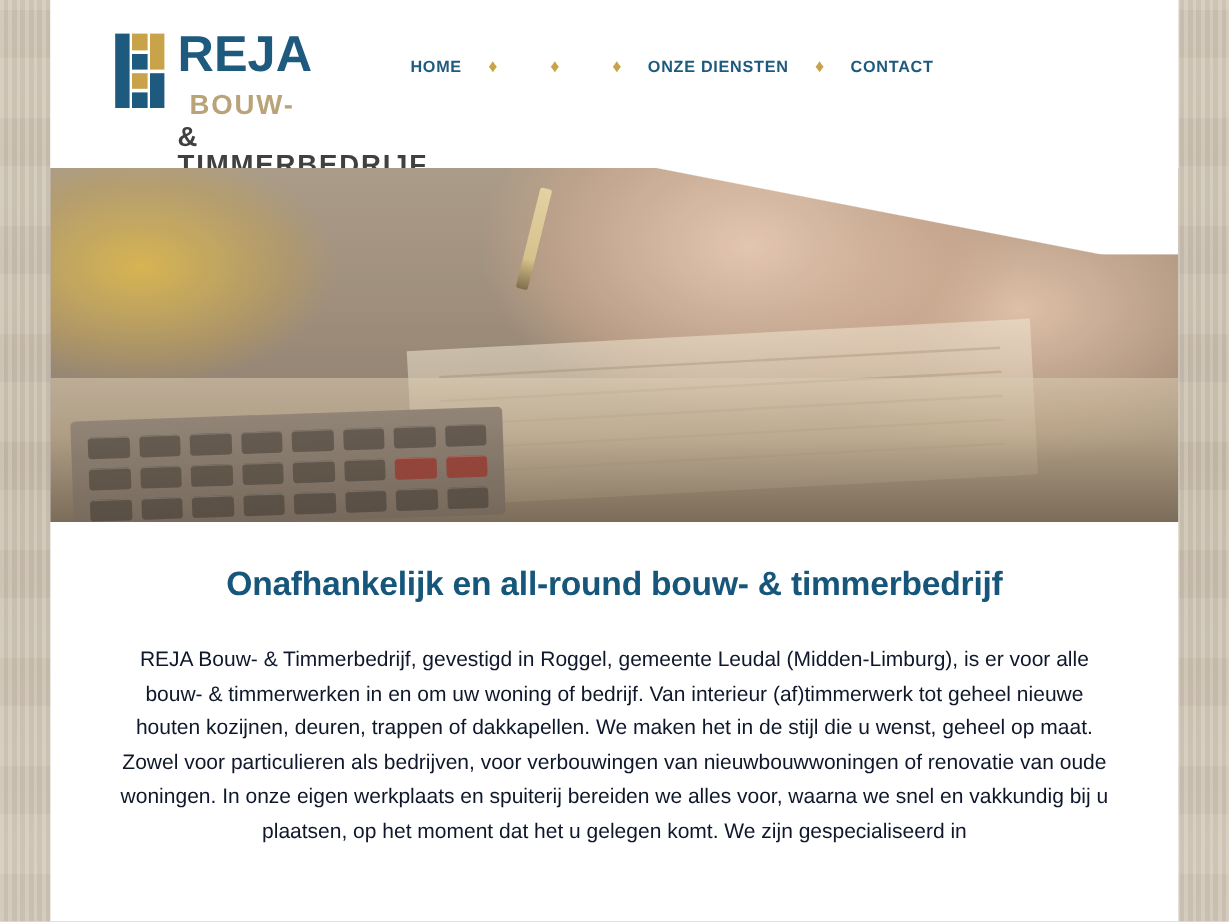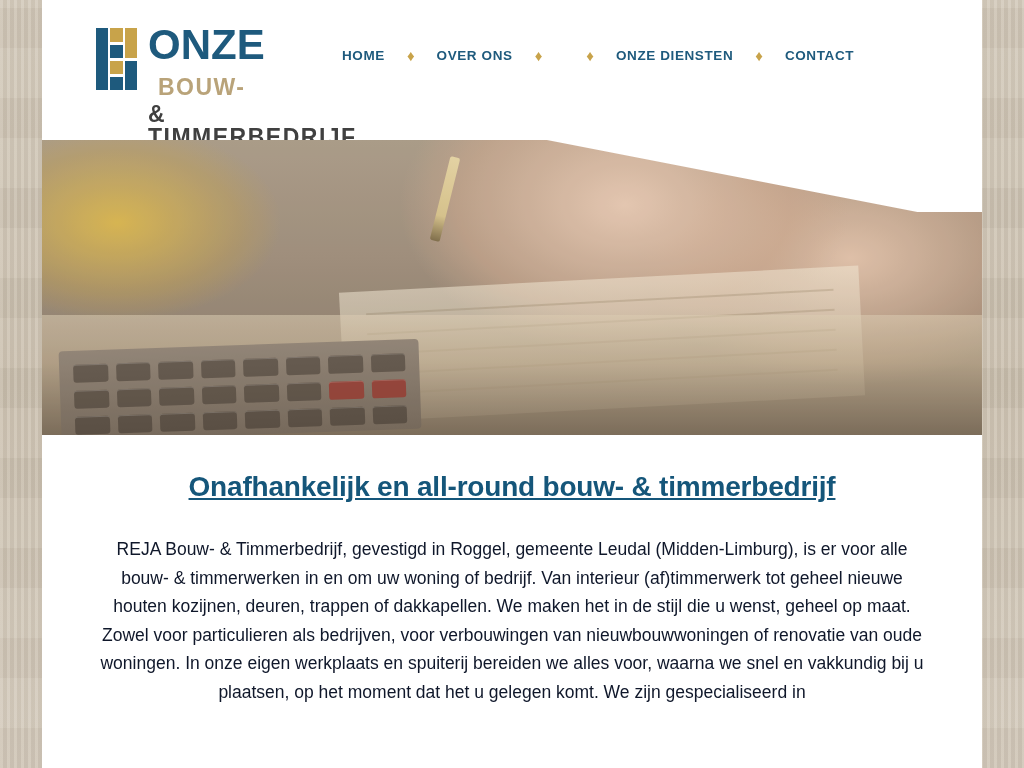--- a/index.html
+++ b/index.html
@@ -242,21 +242,20 @@
     padding: 36px 56px 0 56px;
     box-sizing: border-box;
   }
   .content-title {
     margin: 0 0 32px 0;
     text-align: center;
     color: #15567a;
     font-size: 28px;
     font-weight: bold;
     letter-spacing: -0.2px;
-    text-decoration: underline;
   }
   .content-body {
     margin: 0;
     text-align: center;
     color: #0f172a;
     font-size: 17.5px;
     line-height: 28.5px;
     max-width: 832px;
   }
 </style>
@@ -273,35 +272,32 @@
       <div class="logo-mark">
         <span class="bar b1"></span>
         <span class="bar b2"></span>
         <span class="bar b3"></span>
         <span class="bar b4"></span>
         <span class="bar b5"></span>
         <span class="bar b6"></span>
         <span class="bar b7"></span>
       </div>
       <div class="logo-text">
-        <span class="logo-name">ONZE</span><span class="logo-sub1">BOUW-</span>
+        <span class="logo-name">REJA</span><span class="logo-sub1">BOUW-</span>
         <span class="logo-sub2">&amp; TIMMERBEDRIJF</span>
       </div>
     </div>
 
     <nav class="main-nav">
       <ul class="nav-list">
         <li>
           <a class="nav-link" href="#">HOME</a>
         </li>
         <li>
           <span class="nav-sep">♦</span>
-        </li>
-        <li>
-          <a class="nav-link" href="#">OVER ONS</a>
         </li>
         <li>
           <span class="nav-sep">♦</span>
         </li>
         <li>
           <span class="nav-sep">♦</span>
         </li>
         <li>
           <a class="nav-link" href="#">ONZE DIENSTEN</a>
         </li>

